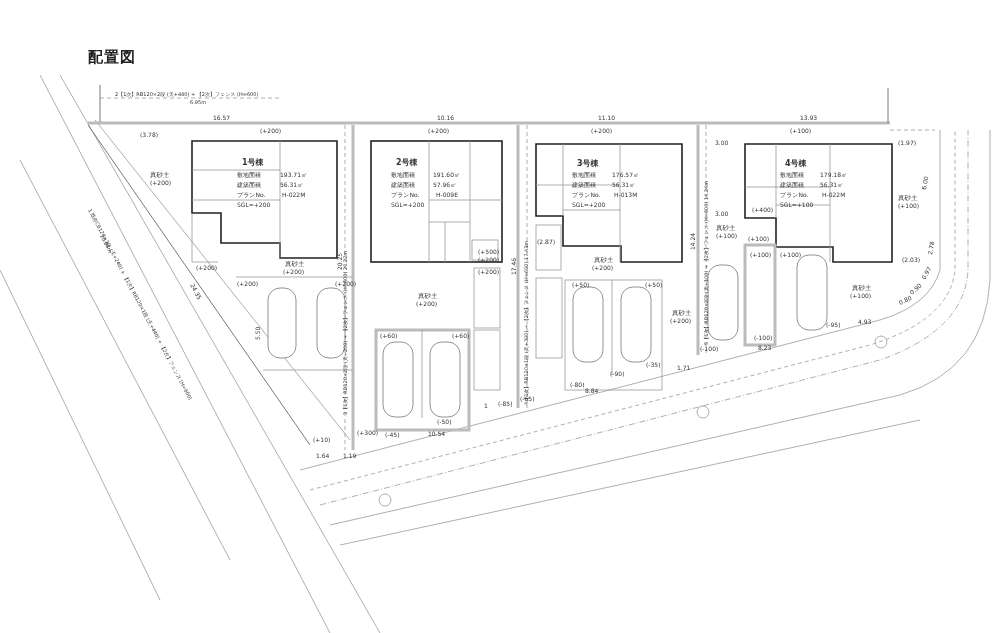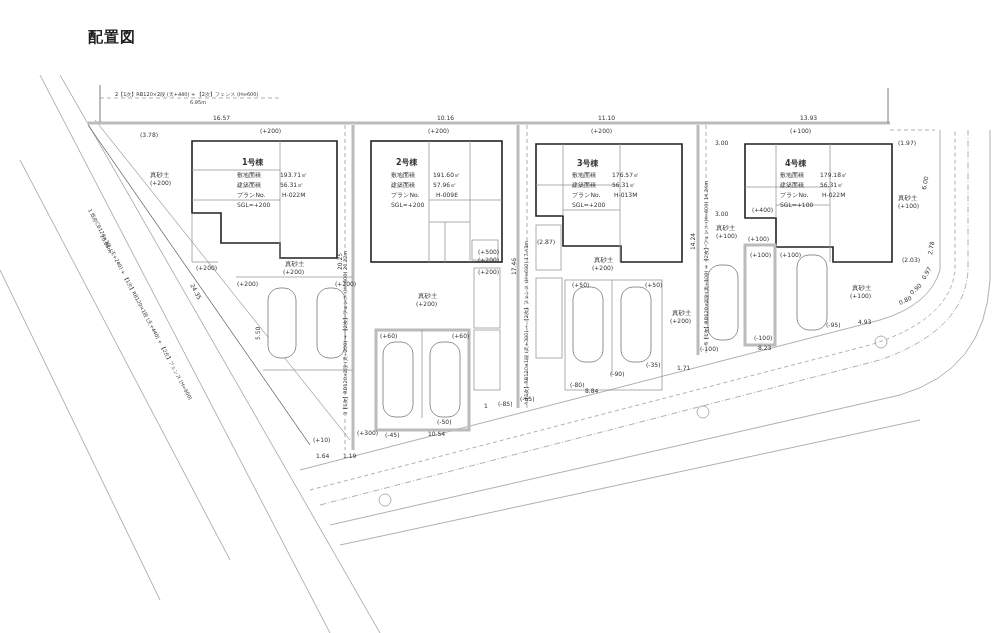--- a/index.html
+++ b/index.html
@@ -1,18 +1,18 @@
 <!DOCTYPE html>
 <html><head>
 <meta charset="utf-8">
 <style>
   html, body { margin:0; padding:0; background:#ffffff; }
   body { width:1000px; height:633px; position:relative; overflow:hidden; font-family:"DejaVu Sans", sans-serif; }
   #plan { position:absolute; left:0; top:0; width:1000px; height:633px; }
-  .title { position:absolute; left:88px; top:28px; font-size:15px; font-weight:bold; color:#222; letter-spacing:1px; }
+  .title { position:absolute; left:88px; top:48px; font-size:15px; font-weight:bold; color:#222; letter-spacing:1px; }
   svg text { font-family:"DejaVu Sans", sans-serif; fill:#333; }
   .t-small { font-size:6px; }
   .t-tiny { font-size:5px; }
   .t-lbl { font-size:6.5px; }
   .t-house { font-size:8px; font-weight:bold; }
   .thin { stroke:#9a9a9a; stroke-width:0.8; fill:none; }
   .mid { stroke:#7a7a7a; stroke-width:1; fill:none; }
   .bold { stroke:#222; stroke-width:1.6; fill:none; }
   .dash { stroke:#9a9a9a; stroke-width:0.8; fill:none; stroke-dasharray:4 3; }
   .dashdot { stroke:#9a9a9a; stroke-width:0.8; fill:none; stroke-dasharray:6 2 1 2; }

